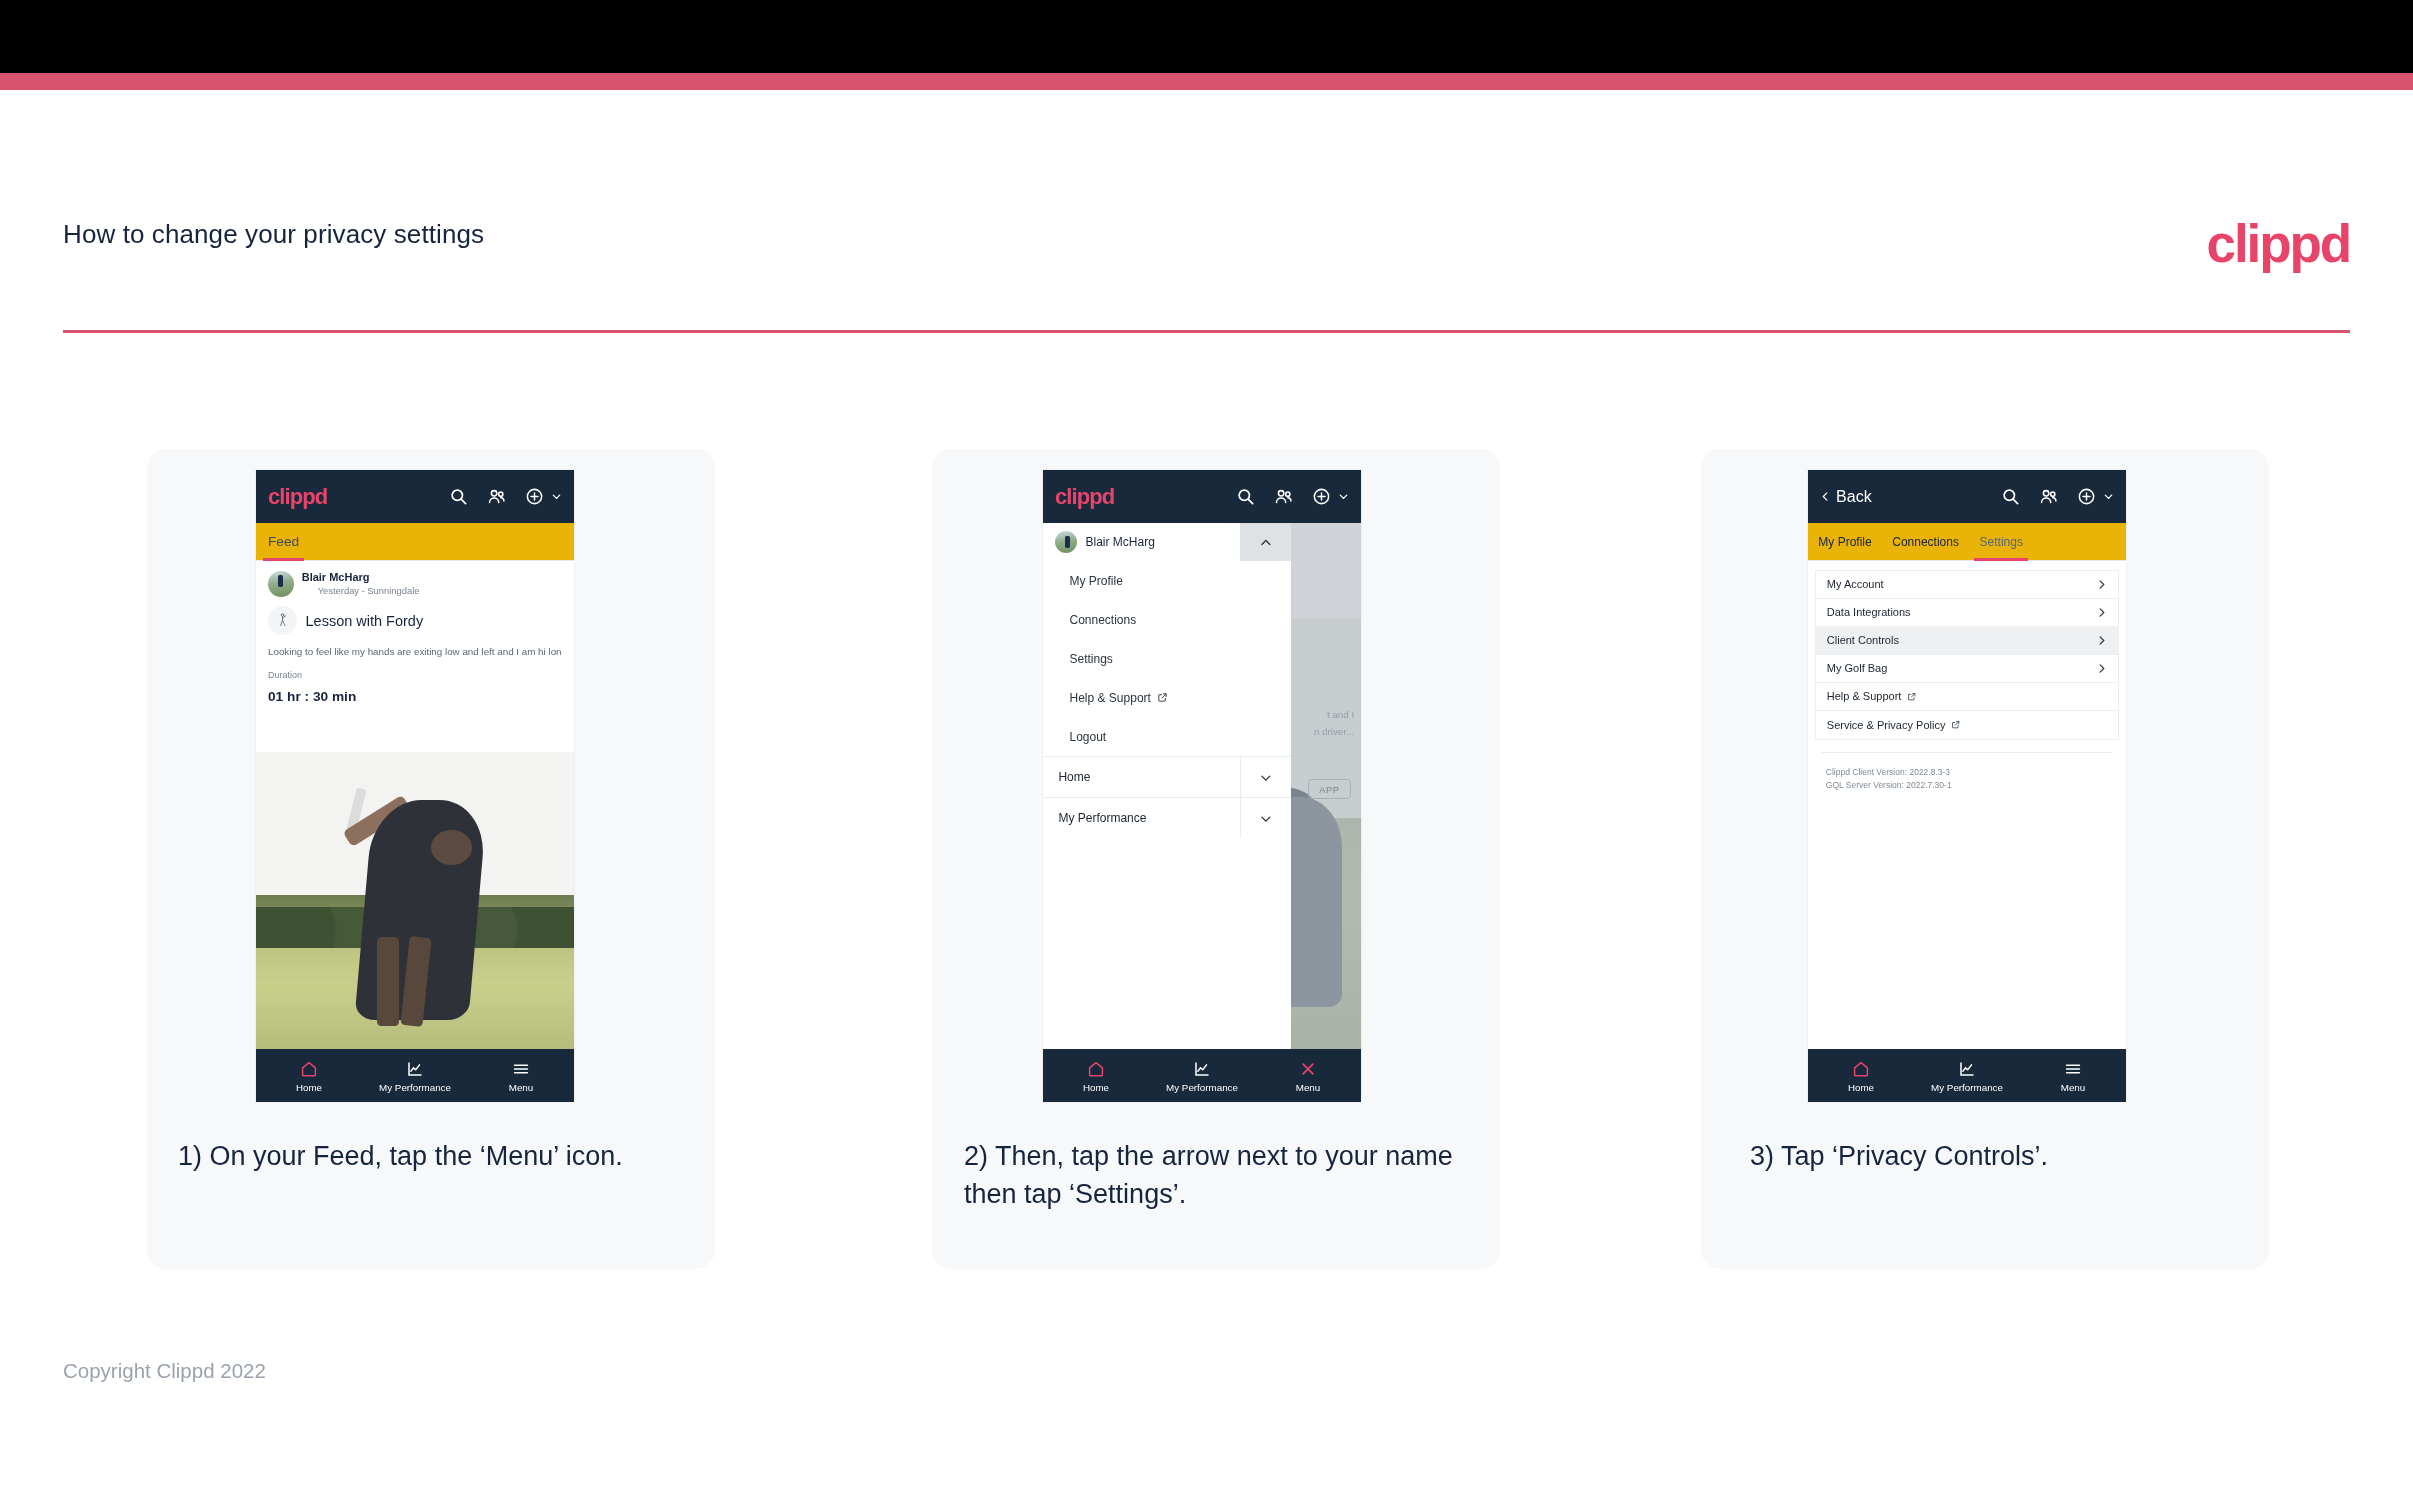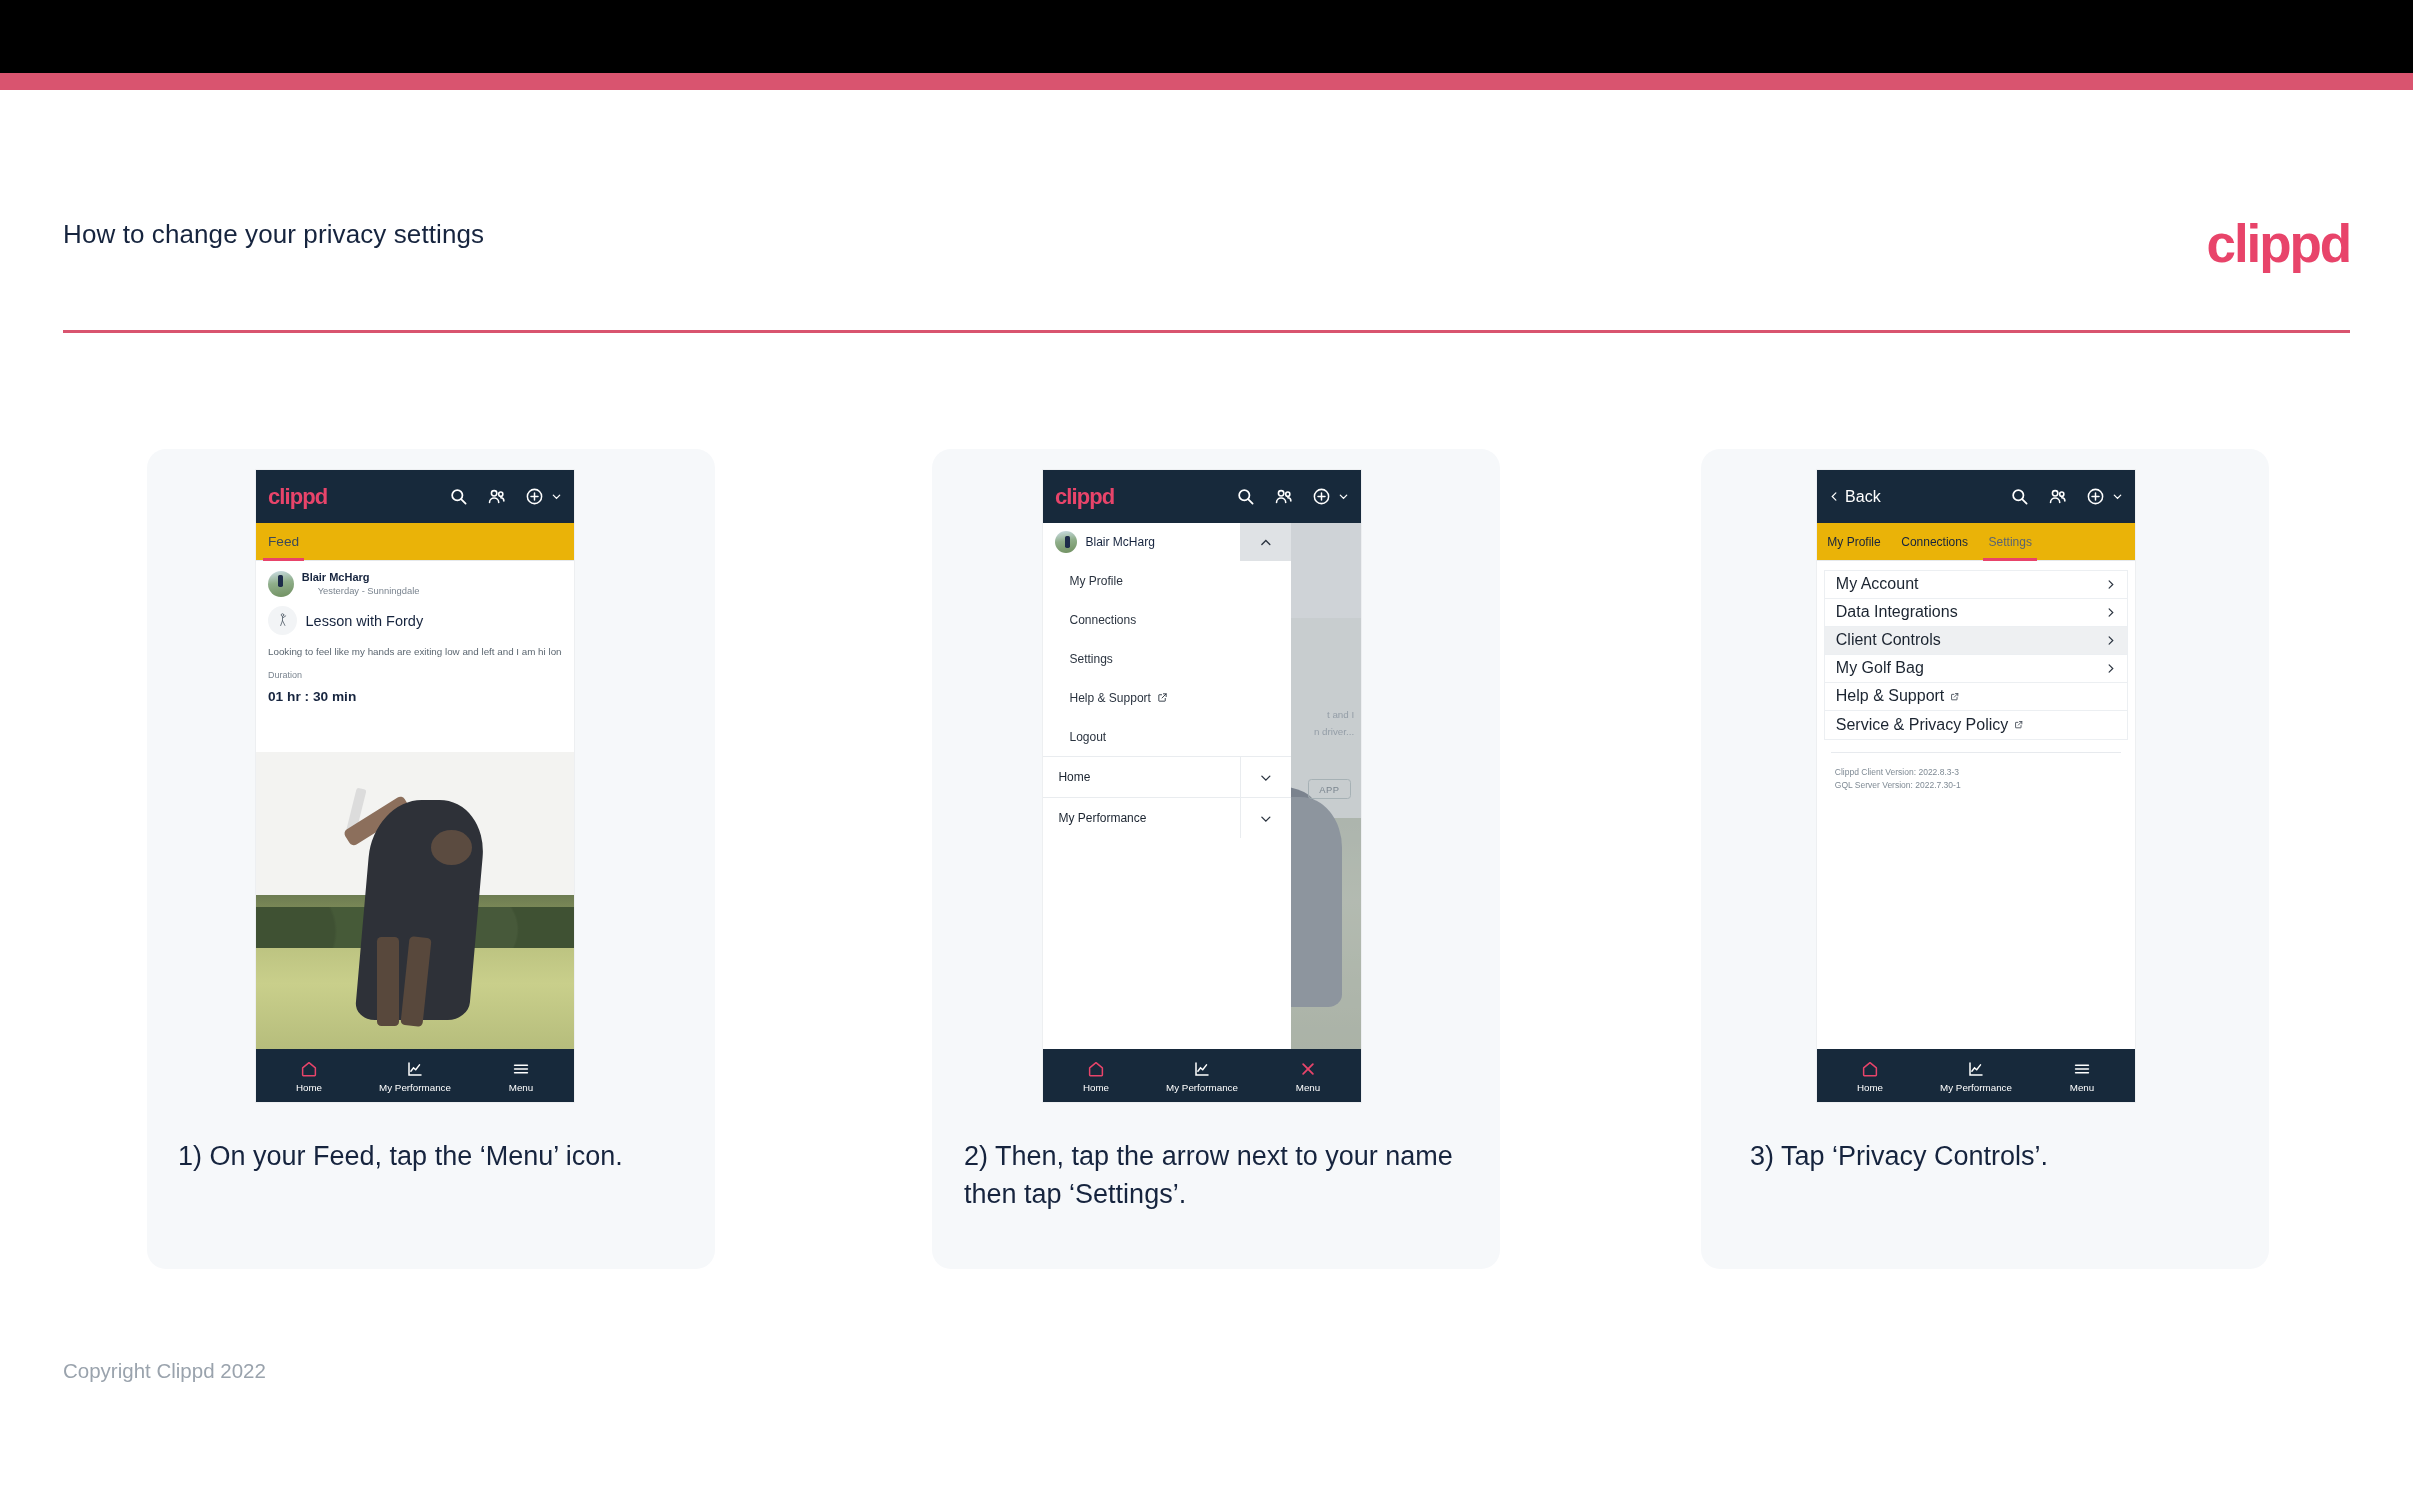--- a/index.html
+++ b/index.html
@@ -51,21 +51,21 @@
   .card.c3 { left:1701px; }
 
   
   .phone {
     position:absolute; top:21.4px; width:318px; height:632px;
     background:#ffffff; overflow:hidden;
     box-shadow: 0 0 0 0.9px rgba(0,0,0,0.04);
   }
   .phone.p1 { left:109px; }
   .phone.p2 { left:111px; }
-  .phone.p3 { left:116px; }
+  .phone.p3 { left:107px; }
 
   
   .appbar {
     position:relative; height:53px; background:#17293b;
     display:flex; align-items:center; padding:0 12px;
   }
   .appbar-logo {
     font-size:22px; font-weight:bold; color:#e8446a; letter-spacing:-0.9px; line-height:1;
   }
   .appbar-back { font-size:16px; color:#ffffff; display:flex; align-items:center; gap:5.1px; }
@@ -236,21 +236,21 @@
     display:flex; align-items:center; justify-content:center;
     border-left:0.9px solid #e9ecef;
   }
   .drawer-sec .chev svg{ width:13.7px; height:13.7px; color:#2b3440; }
 
   
   .settings-wrap { padding:8.5px 6.8px 0 6.8px; }
   .settings-card { background:#fff; border:0.9px solid #eceff2; }
   .set-row {
     height:28px; display:flex; align-items:center; padding:0 11px;
-    font-size:16px; color:#1b2430; border-bottom:0.9px solid #eceff2; position:relative;
+    font-size:11px; color:#1b2430; border-bottom:0.9px solid #eceff2; position:relative;
   }
   .set-row:last-child{ border-bottom:none; }
   .set-row.sel { background:#eef0f2; }
   .set-row .arrow { margin-left:auto; }
   .set-row .arrow svg{ width:11px; height:11px; color:#2b3440; display:block; }
   .set-row .ext { width:9.4px; height:9.4px; margin-left:6px; }
   .set-row .ext svg { width:100%; height:100%; color:#2b3440; display:block; }
   .ver-block { margin-top:13.7px; padding:0 11px; }
   .ver-line { font-size:8.5px; color:#7f8a94; line-height:1.5; }
   .set-divider { height:0.9px; background:#e7eaee; margin:12px 6.8px 0 6.8px; }

